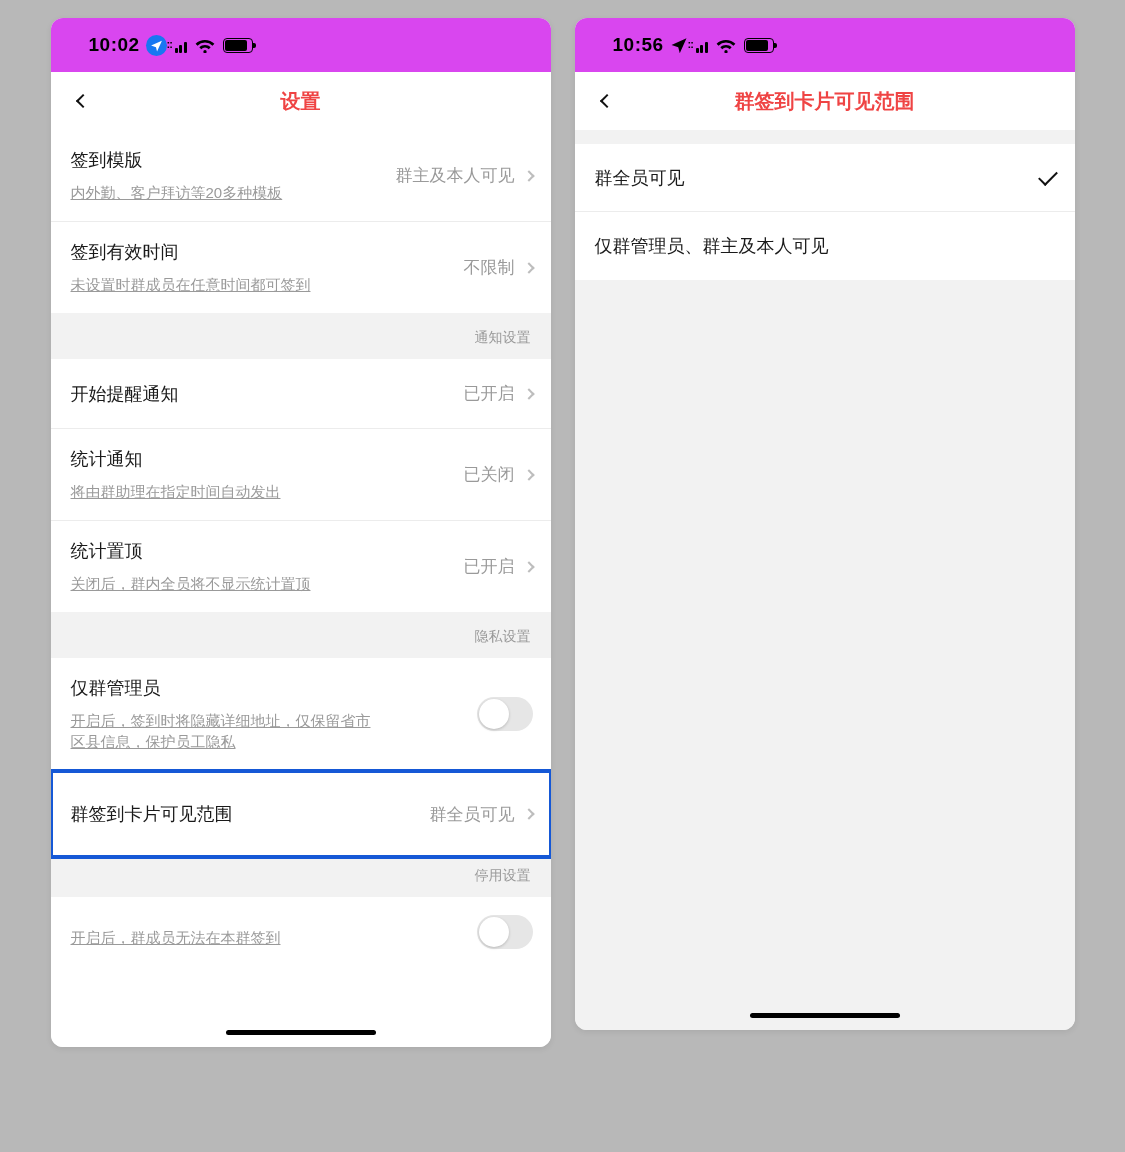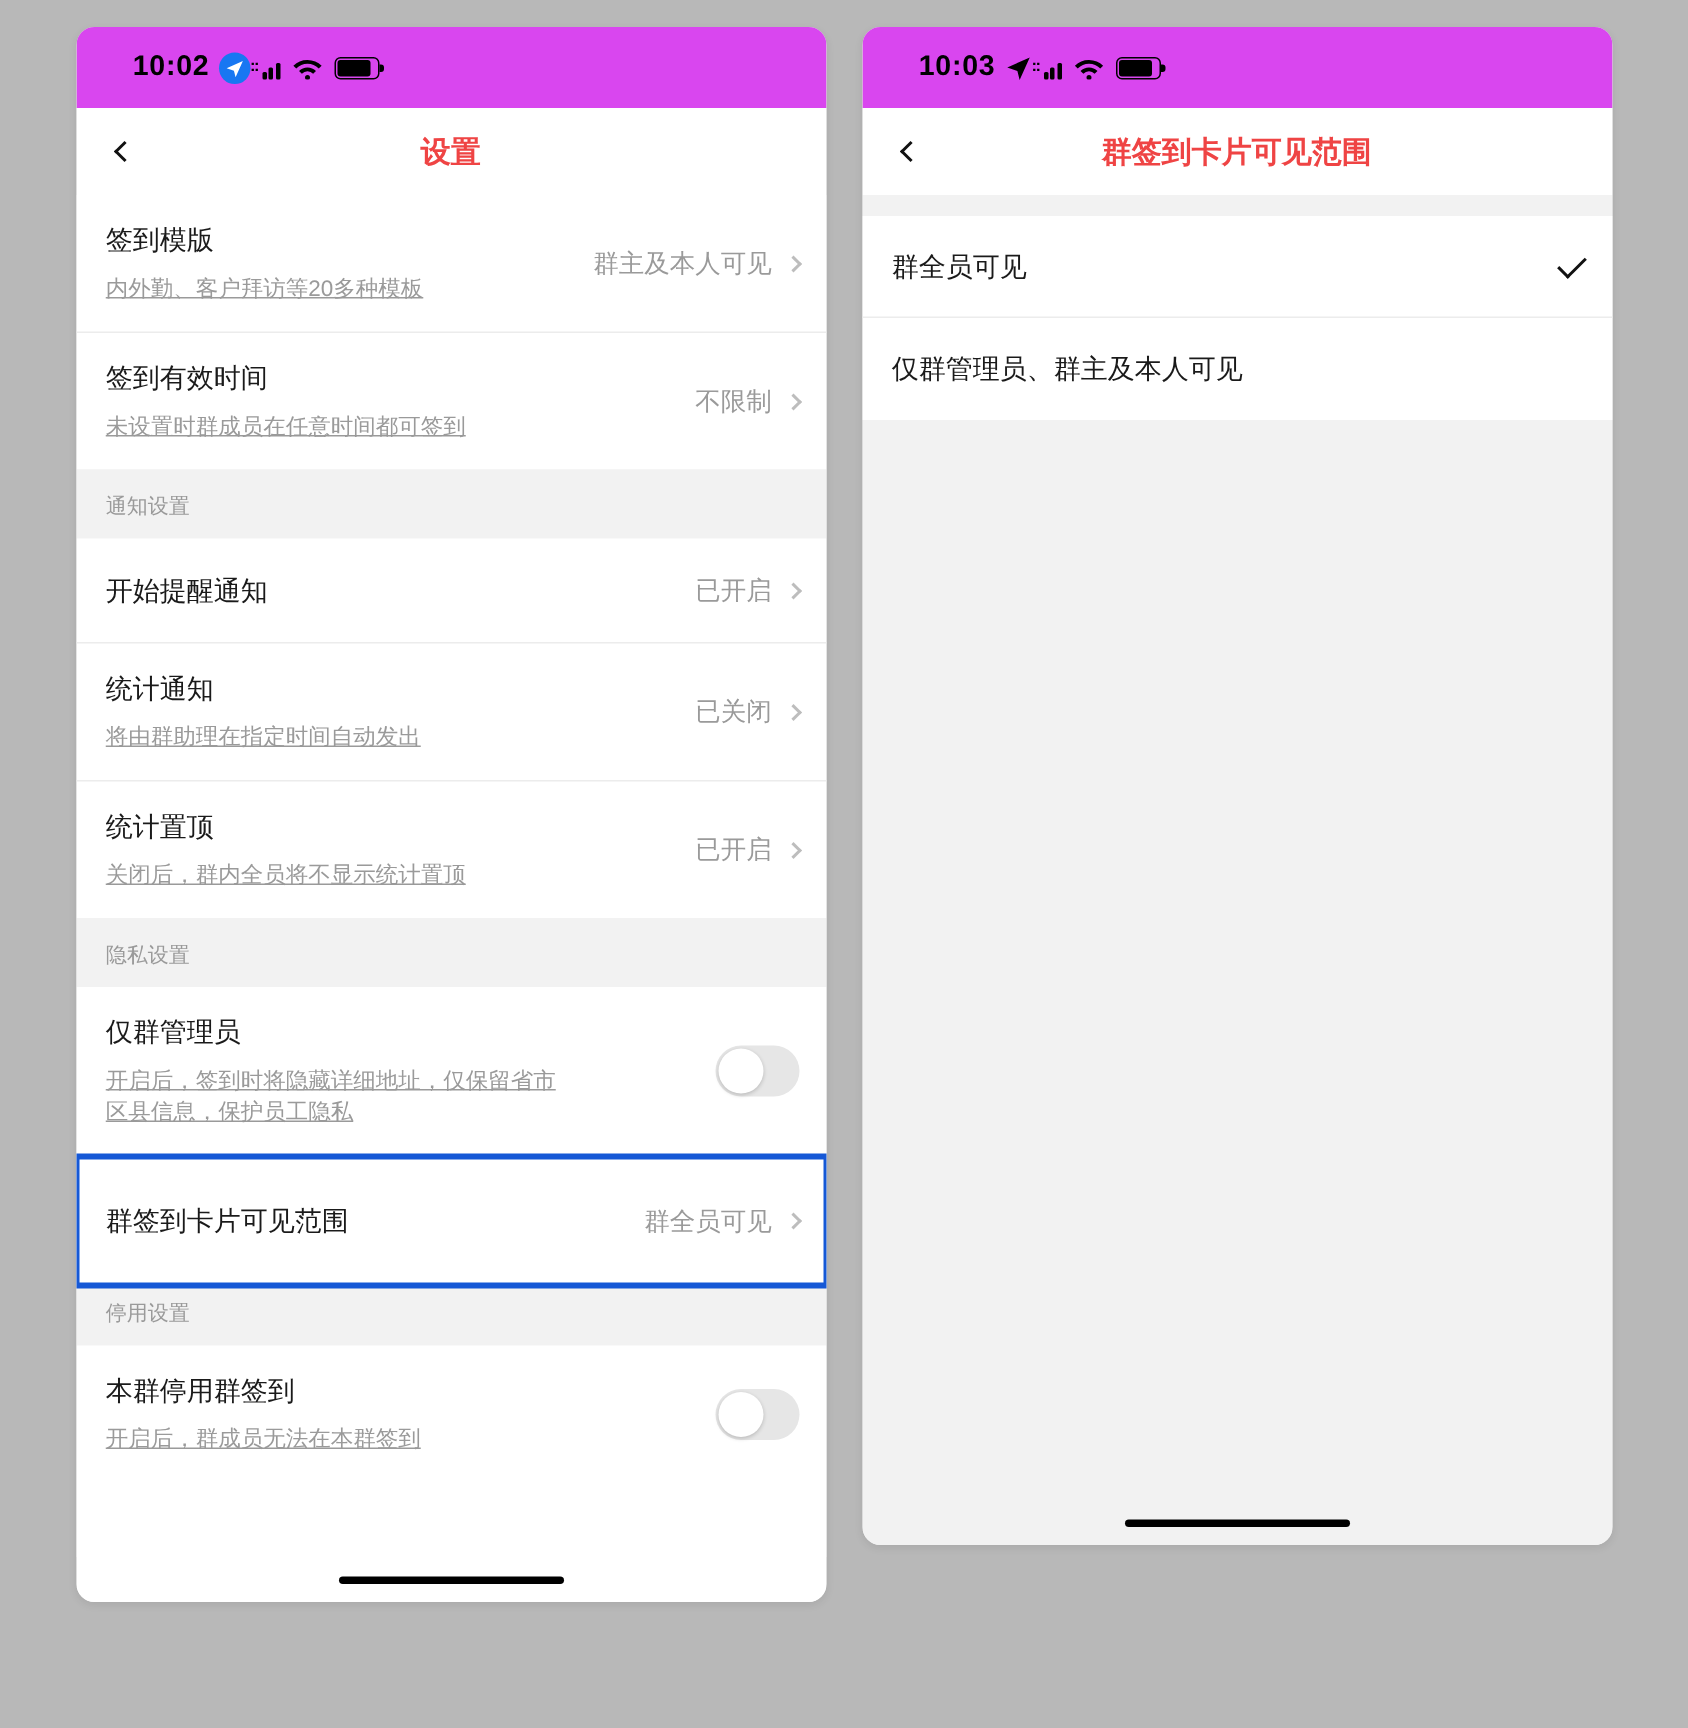--- a/index.html
+++ b/index.html
@@ -41,21 +41,21 @@
     .battery::before { content: ''; position: absolute; left: 1px; top: 1px; bottom: 1px; width: 22px; background: #000; border-radius: 2px; }
     .battery::after { content: ''; position: absolute; right: -4px; top: 4px; width: 2.5px; height: 5px; background: #000; border-radius: 0 2px 2px 0; }
     .nav-bar {
       height: 58px; background: #fff; display: flex; align-items: center;
       position: relative; padding: 0 18px;
     }
     .back-btn { width: 28px; height: 28px; display: flex; align-items: center; justify-content: center; cursor: pointer; }
     .chevron-left { width: 10px; height: 10px; border-left: 2px solid #111; border-bottom: 2px solid #111; transform: rotate(45deg); }
     .nav-title { position: absolute; left: 0; right: 0; text-align: center; font-size: 20px; font-weight: 600; color: #ef4444; pointer-events: none; }
     .content { flex: 1; background: #f2f2f2; }
-    .section-header { font-size: 14px; color: #9a9a9a; padding: 16px 20px 12px; background: #f2f2f2; }
+    .section-header { font-size: 14px; color: #9a9a9a; padding: 16px 20px 12px; background: #f2f2f2; text-align: right; }
     .list { background: #fff; }
     .row {
       display: flex; align-items: center; padding: 18px 18px 18px 20px;
       min-height: 70px; border-bottom: .5px solid #ececec; cursor: pointer;
     }
     .row:last-child { border-bottom: none; }
     .row-main { flex: 1; min-width: 0; }
     .row-title { font-size: 18px; color: #1a1a1a; font-weight: 500; }
     .row-sub { font-size: 15px; color: #9a9a9a; margin-top: 10px; line-height: 1.4; text-decoration: underline; }
     .row-trail { display: flex; align-items: center; gap: 10px; }
@@ -192,40 +192,39 @@
             <span class="row-value">群全员可见</span>
             <span class="chevron-right"></span>
           </div>
       </div>
     </div>
 
     <div class="section-header" style="padding-top:10px">停用设置</div>
     <div class="list">
       <div class="row">
         <div class="row-main">
-          <div class="row-title">本群停用群签到</div>
           <div class="row-sub">开启后，群成员无法在本群签到</div>
         </div>
         <div class="row-trail">
             <div class="switch"></div>
           </div>
       </div>
     </div>
 
     <div style="height:50px;background:#fff"></div>
   </div>
   <div class="home-indicator">
       <div class="bar"></div>
     </div>
 </div>
 
 <div class="phone">
   <div class="status-bar">
     <div class="status-left">
-      <span class="time">10:03</span>
+      <span class="time">10:56</span>
       <svg class="loc-arrow-black" viewBox="0 0 24 24">
           <path d="M2 12l20-9-9 20-2-8-9-3z"></path>
         </svg>
     </div>
     <div class="status-right">
       <div class="sigleft">
         <span class="dots">::</span>
         <div class="bars2">
             <div style="height:5px"></div>
             <div style="height:8px"></div>

